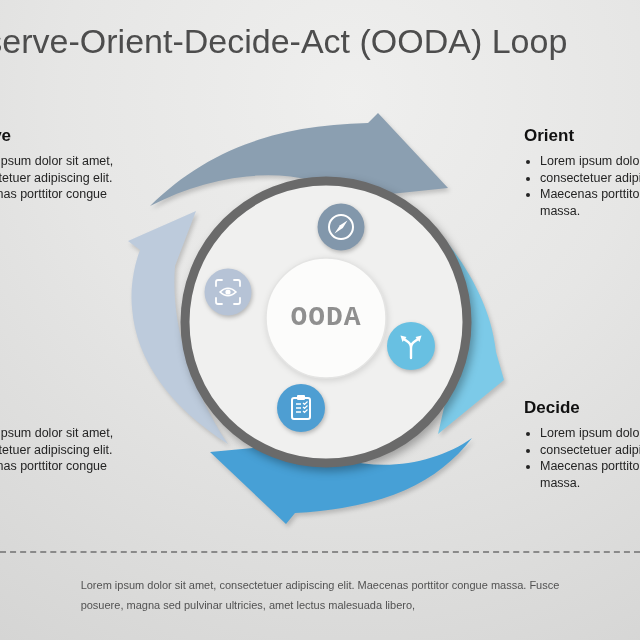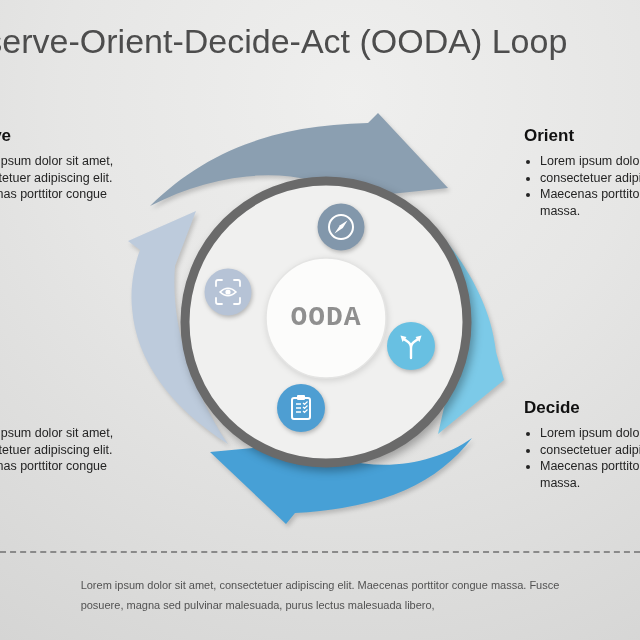--- a/index.html
+++ b/index.html
@@ -142,16 +142,16 @@
       </g>
     </g>
   </svg>
 
   <div class="center-label">OODA</div>
 
   <div class="divider"></div>
 
   <div class="footer">
     <div>Lorem ipsum dolor sit amet, consectetuer adipiscing elit. Maecenas porttitor congue massa. Fusce</div>
-    <div>posuere, magna sed pulvinar malesuada, purus lectus malesuada libero,</div>
+    <div>posuere, magna sed pulvinar ultricies, amet lectus malesuada libero,</div>
   </div>
 
 </div>
 
 </body></html>

